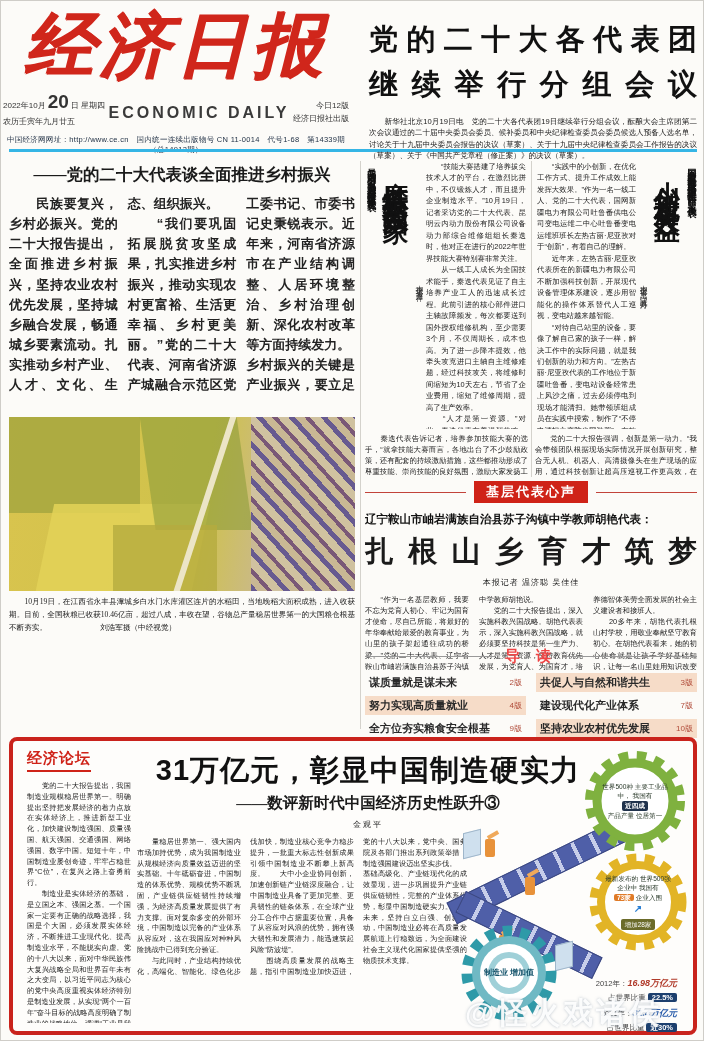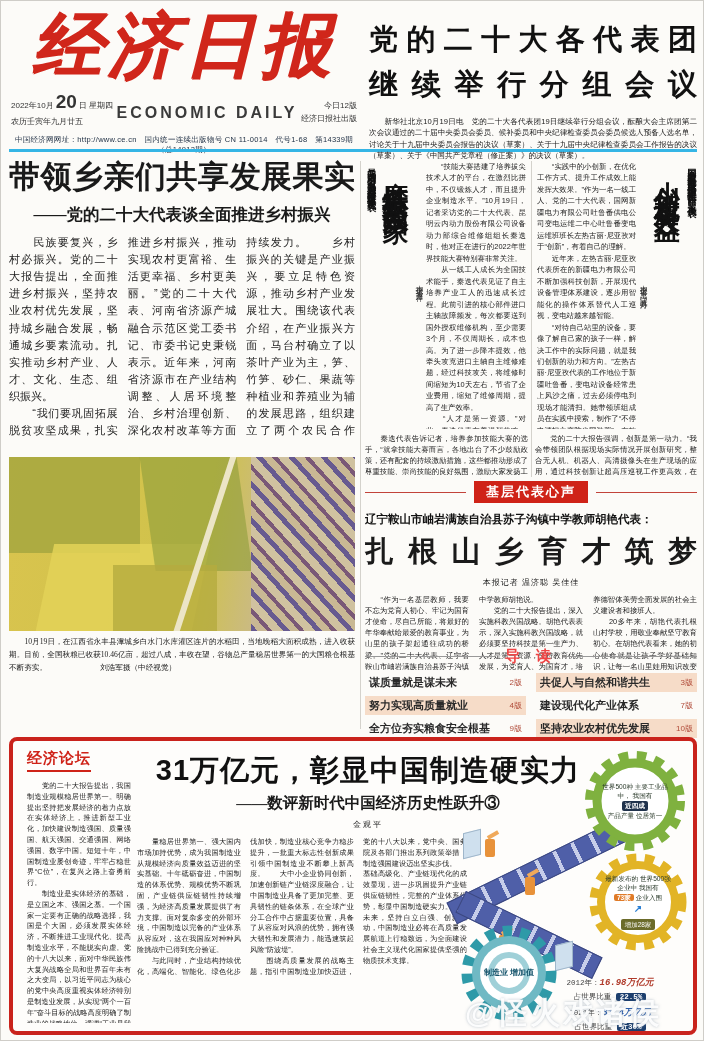--- a/index.html
+++ b/index.html
@@ -1,42 +1,42 @@
 <!DOCTYPE html>
 <html><head>
 <meta charset="utf-8">
 <style>
   html,body{margin:0;padding:0;background:#e9e7e2;}
   .page{position:relative;width:704px;height:1041px;background:#fcfbf8;margin:0 auto;
         font-family:"Liberation Sans",sans-serif;color:#1a1a1a;overflow:hidden;
         border:1px solid #cfcdc8;box-sizing:border-box;}
   
-  .masthead{position:absolute;left:8px;top:4px;width:350px;}
+  .masthead{position:absolute;left:0;top:4px;width:350px;}
   .logo{font-family:"DejaVu Serif",serif;font-weight:bold;font-style:italic;
         font-size:70px;line-height:1.15;color:#d0261b;text-align:center;letter-spacing:6px;
         text-shadow:1px 1px 0 #d0261b;}
   .mast-row{display:flex;align-items:flex-end;justify-content:space-between;margin-top:2px;padding:0 2px;}
   .mast-left{font-size:8px;color:#333;line-height:1.5;}
   .daynum{font-size:19px;font-weight:bold;margin:0 2px;}
   .mast-en{font-size:16px;font-weight:bold;letter-spacing:3px;color:#3a3a3a;padding-bottom:6px;}
   .mast-right{font-size:8px;color:#333;text-align:right;line-height:1.6;padding-bottom:2px;}
   .info-line{font-size:7.5px;color:#223246;text-align:center;margin-top:7px;letter-spacing:.3px;}
   .cyan-rule{position:absolute;left:8px;top:148px;width:688px;height:3px;background:#35b5e5;}
   
   .top-right{position:absolute;left:368px;top:16px;width:328px;}
   .tr-h{font-size:29px;font-weight:bold;color:#111;text-align:justify;text-align-last:justify;
         line-height:1.55;}
   .tr-body{font-size:7.6px;line-height:1.5;text-align:justify;margin-top:9px;color:#222;}
   
   .lead{position:absolute;left:8px;top:156px;width:346px;}
   .lead-h{font-size:31px;font-weight:bold;text-align:justify;text-align-last:justify;line-height:1.3;}
   .lead-sub{font-family:"Liberation Serif",serif;font-weight:bold;font-size:16.5px;text-align:center;margin-top:7px;}
   .byline{font-size:8.5px;text-align:center;color:#222;margin-top:6px;letter-spacing:1px;}
-  .cols3{column-count:3;column-gap:10px;font-size:11px;line-height:1.55;text-align:justify;
-         margin-top:8px;height:218px;overflow:hidden;white-space:pre-line;color:#222;}
+  .cols3{column-count:3;column-gap:10px;font-size:13px;line-height:1.55;text-align:justify;
+         margin-top:8px;height:218px;overflow:hidden;white-space:pre-line;color:#222;font-weight:bold;}
   .photo{position:relative;margin-top:5px;width:346px;height:174px;overflow:hidden;
          background:linear-gradient(100deg,#d9c44e 0%,#cfc24b 55%,#c9b894 78%,#c3b28c 100%);}
   .photo .p1{position:absolute;left:0;top:0;width:38%;height:55%;background:#a9a940;opacity:.9;}
   .photo .p2{position:absolute;left:10%;top:50%;width:45%;height:55%;background:#e3d258;opacity:.85;transform:skewX(-12deg);}
   .photo .p3{position:absolute;left:40%;top:-5%;width:28%;height:70%;background:#8d9c3a;opacity:.6;transform:skewX(8deg);}
   .photo .p4{position:absolute;left:30%;top:62%;width:30%;height:45%;background:#b5ab3e;opacity:.8;}
   .village{position:absolute;right:0;top:0;width:30%;height:100%;
            background:repeating-linear-gradient(48deg,#675a90 0 5px,#c9b894 5px 12px,#7a5877 12px 16px,#d0c2a0 16px 24px);}
   .road{position:absolute;left:55%;top:-10%;width:6px;height:130%;background:#ece5c6;transform:rotate(18deg);}
   .caption{font-family:"Liberation Serif",serif;font-size:7.6px;line-height:1.7;text-align:justify;
@@ -99,21 +99,21 @@
   .mini-badge{background:#6b6b2a;color:#fff;font-size:6.5px;padding:1px 4px;border-radius:2px;margin-top:2px;}
   .arrow-up{color:#2a7fd4;font-size:10px;font-weight:bold;}
   .gear3-label{font-size:8px;font-weight:bold;color:#14536b;line-height:1.3;}
   .belt{position:absolute;height:22px;background:#4f5fa8;border:1px solid #3b477e;
         background-image:repeating-linear-gradient(90deg,rgba(255,255,255,0) 0 16px,rgba(220,225,245,.85) 16px 20px);}
   .belt1{width:210px;left:-18px;top:108px;transform:rotate(-26deg);}
   .belt2{width:150px;left:-6px;top:176px;transform:rotate(26deg);}
   .robot{position:absolute;width:10px;height:18px;background:#e8923a;border-radius:2px;}
   .robot:before{content:"";position:absolute;left:2px;top:-6px;width:12px;height:4px;background:#f0a95a;transform:rotate(-30deg);}
   .panel{position:absolute;width:16px;height:24px;background:#cfe0ee;border:1px solid #9fb6ca;transform:skewY(-14deg);}
-  .stats{position:absolute;right:2px;top:228px;width:150px;text-align:center;font-size:7.5px;line-height:1.8;color:#444;font-family:Liberation Mono, monospace;}
+  .stats{position:absolute;right:10px;top:228px;width:150px;text-align:right;font-size:7.5px;line-height:1.8;color:#444;}
   .stat-val-red{color:#b03a2a;font-weight:bold;font-style:italic;font-size:9px;}
   .stat-val-blue{color:#2a5caa;font-weight:bold;font-style:italic;font-size:9px;}
   .stat-badge{background:#1d3f6e;color:#fff;font-weight:bold;padding:0 4px;border-radius:2px;}
   .watermark{position:absolute;left:452px;top:252px;font-size:30px;font-weight:bold;
              color:rgba(255,255,255,.92);letter-spacing:3px;text-shadow:0 0 3px rgba(120,140,160,.5);
              white-space:nowrap;z-index:6;}
 </style>
 </head>
 <body>
 
@@ -139,21 +139,20 @@
   <div class="top-right">
     <div class="tr-h">党的二十大各代表团</div>
     <div class="tr-h">继续举行分组会议</div>
     <div class="tr-body">　　新华社北京10月19日电　党的二十大各代表团19日继续举行分组会议，酝酿大会主席团第二次会议通过的二十届中央委员会委员、候补委员和中央纪律检查委员会委员候选人预备人选名单，讨论关于十九届中央委员会报告的决议（草案）、关于十九届中央纪律检查委员会工作报告的决议（草案）、关于《中国共产党章程（修正案）》的决议（草案）。</div>
   </div>
 
   <div class="vrule" style="left:359px;top:160px;height:568px;"></div>
   <div class="vrule" style="left:530px;top:160px;height:316px;"></div>
 
   <div class="lead">
-    <div class="lead-h">带领乡亲们共享发展果实</div>
     <div class="lead-sub">——党的二十大代表谈全面推进乡村振兴</div>
     <div class="cols3"><span>　　民族要复兴，乡村必振兴。党的二十大报告提出，全面推进乡村振兴，坚持农业农村优先发展，坚持城乡融合发展，畅通城乡要素流动。扎实推动乡村产业、人才、文化、生态、组织振兴。
 　　“我们要巩固拓展脱贫攻坚成果，扎实推进乡村振兴，推动实现农村更富裕、生活更幸福、乡村更美丽。”党的二十大代表、河南省济源产城融合示范区党工委书记、市委书记史秉锐表示。近年来，河南省济源市在产业结构调整、人居环境整治、乡村治理创新、深化农村改革等方面持续发力。</span><span>　　乡村振兴的关键是产业振兴，要立足特色资源，推动乡村产业发展壮大。围绕该代表介绍，在产业振兴方面，马台村确立了以茶叶产业为主，笋、竹笋、砂仁、果蔬等种植业和养殖业为辅的发展思路，组织建立了两个农民合作社，探索“支部＋合作社＋企业＋社员”模式，联动与当地农户互助合作壮大集体经济。目前，马台村发展茶园2000多亩，进行茶叶提质改造4600亩，种植竹笋2100亩，坚果4050亩。</span><span>　　蔬果禽蛋奶等情况，摸清了产业发展底数。随着乡村振兴战略的实施，冷链物流基础设施建设利国利民，市场前景广阔，中建三局积极参与全国仓储保鲜冷链物流设施建设，助力农产品出村进城，带动乡亲们在家门口就业增收，共享发展果实。</span></div>
     <div class="photo">
       <div class="p1"></div>
       <div class="p2"></div>
       <div class="p3"></div>
       <div class="p4"></div>
       <div class="road"></div>
       <div class="village"></div>

